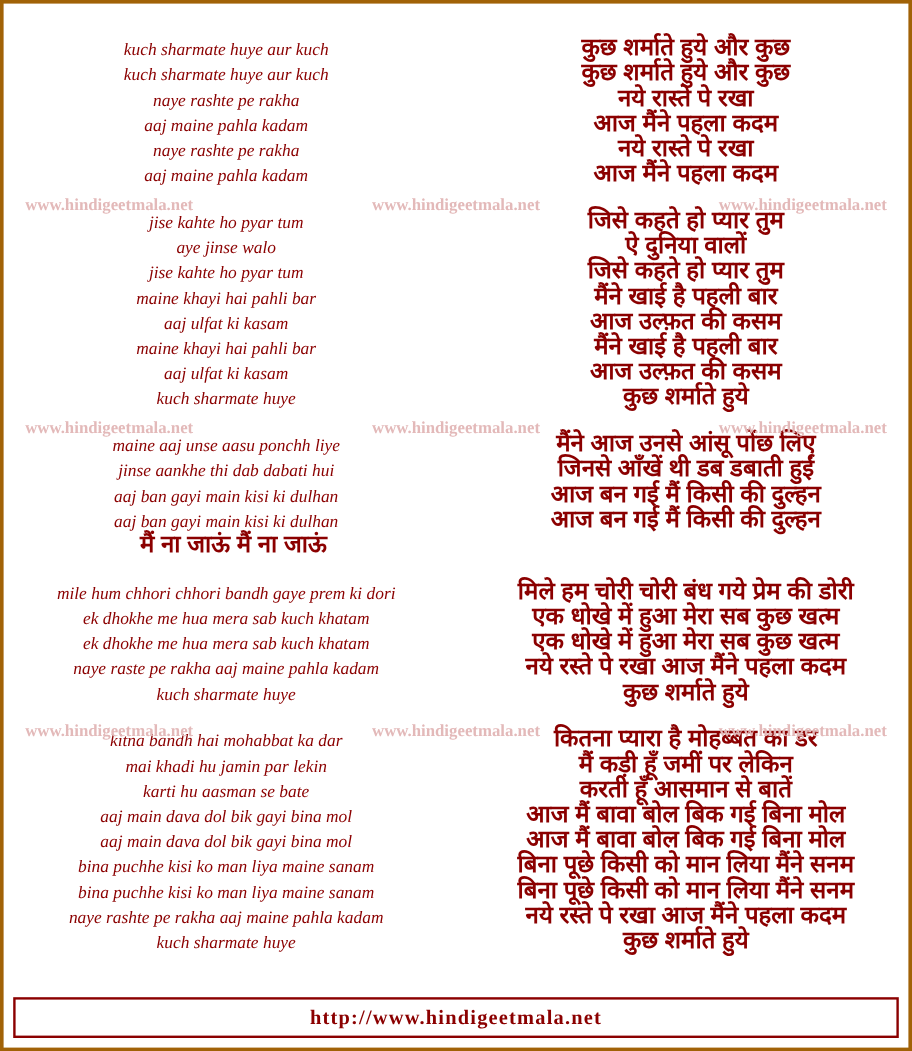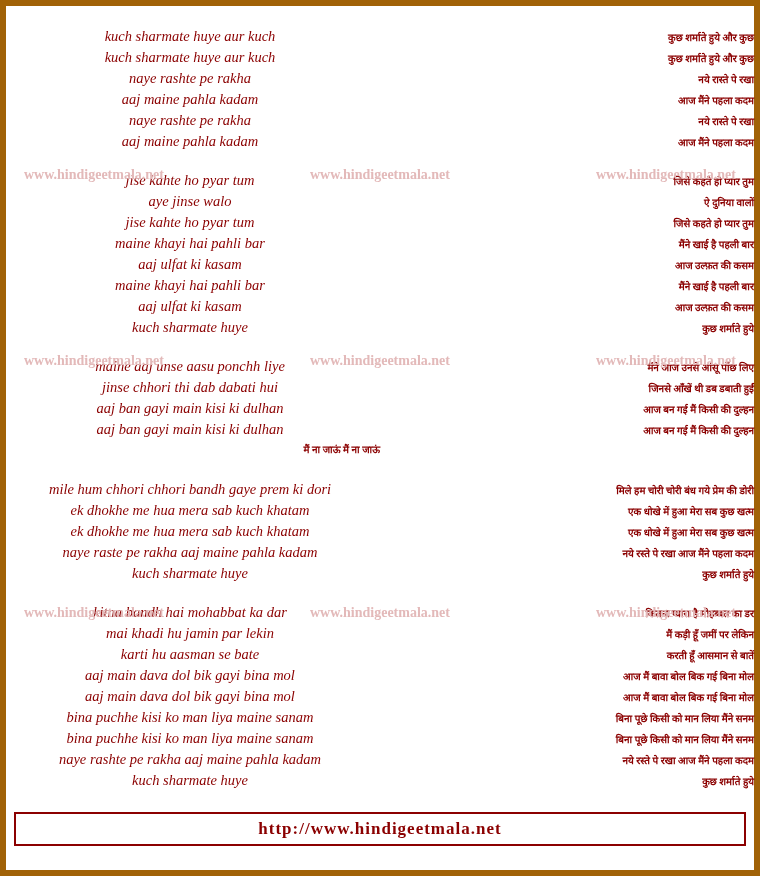--- a/index.html
+++ b/index.html
@@ -12,21 +12,21 @@
     background: #ffffff;
     font-family: "Liberation Sans", sans-serif;
     position: relative;
     overflow: hidden;
   }
   #page {
     position: relative;
     width: 760px;
     height: 876px;
     box-sizing: border-box;
-    border: 6px solid #a16207;
+    border: 3px solid #a16207;
     background: #ffffff;
   }
   .lyrics-area {
     position: relative;
     padding-top: 22px;
     width: 100%;
     box-sizing: border-box;
   }
   .stanza {
     margin-bottom: 18px;
@@ -44,26 +44,26 @@
     padding-right: 6px;
     color: #8B0000;
     font-size: 14.5px;
     font-style: italic;
     font-family: "Liberation Serif", serif;
     white-space: nowrap;
   }
   .col-right {
     width: 50%;
     box-sizing: border-box;
-    text-align: right;
+    text-align: center;
     padding-left: 6px;
     color: #8B0000;
-    font-size: 10px;
+    font-size: 20px;
     font-weight: bold;
-    font-family: Liberation Serif, serif;
+    font-family: Liberation Sans, sans-serif;
     white-space: nowrap;
   }
   .watermark-band {
     position: absolute;
     left: 0;
     width: 100%;
     height: 18px;
     display: flex;
     justify-content: space-between;
     align-items: center;
@@ -76,21 +76,21 @@
     font-size: 14px;
     font-weight: bold;
     font-family: "Liberation Serif", serif;
     letter-spacing: 0px;
     white-space: nowrap;
   }
   .footer {
     position: absolute;
     left: 8px;
     right: 8px;
-    bottom: 24px;
+    bottom: 8px;
     height: 30px;
     border: 2px solid #8B0000;
     background: #ffffff;
     display: flex;
     align-items: center;
     justify-content: center;
   }
   .footer a {
     color: #8B0000;
     font-family: "Liberation Serif", serif;
@@ -165,21 +165,21 @@
           <div class="col-left">kuch sharmate huye</div>
           <div class="col-right">कुछ शर्माते हुये</div>
         </div>
       </div>
       <div class="stanza">
         <div class="line-row">
           <div class="col-left">maine aaj unse aasu ponchh liye</div>
           <div class="col-right">मैंने आज उनसे आंसू पोंछ लिए</div>
         </div>
         <div class="line-row">
-          <div class="col-left">jinse chhori thi dab dabati hui</div>
+          <div class="col-left">jinse aankhe thi dab dabati hui</div>
           <div class="col-right">जिनसे आँखें थी डब डबाती हुईं</div>
         </div>
         <div class="line-row">
           <div class="col-left">aaj ban gayi main kisi ki dulhan</div>
           <div class="col-right">आज बन गई मैं किसी की दुल्हन</div>
         </div>
         <div class="line-row">
           <div class="col-left">aaj ban gayi main kisi ki dulhan</div>
           <div class="col-right">आज बन गई मैं किसी की दुल्हन</div>
         </div>

